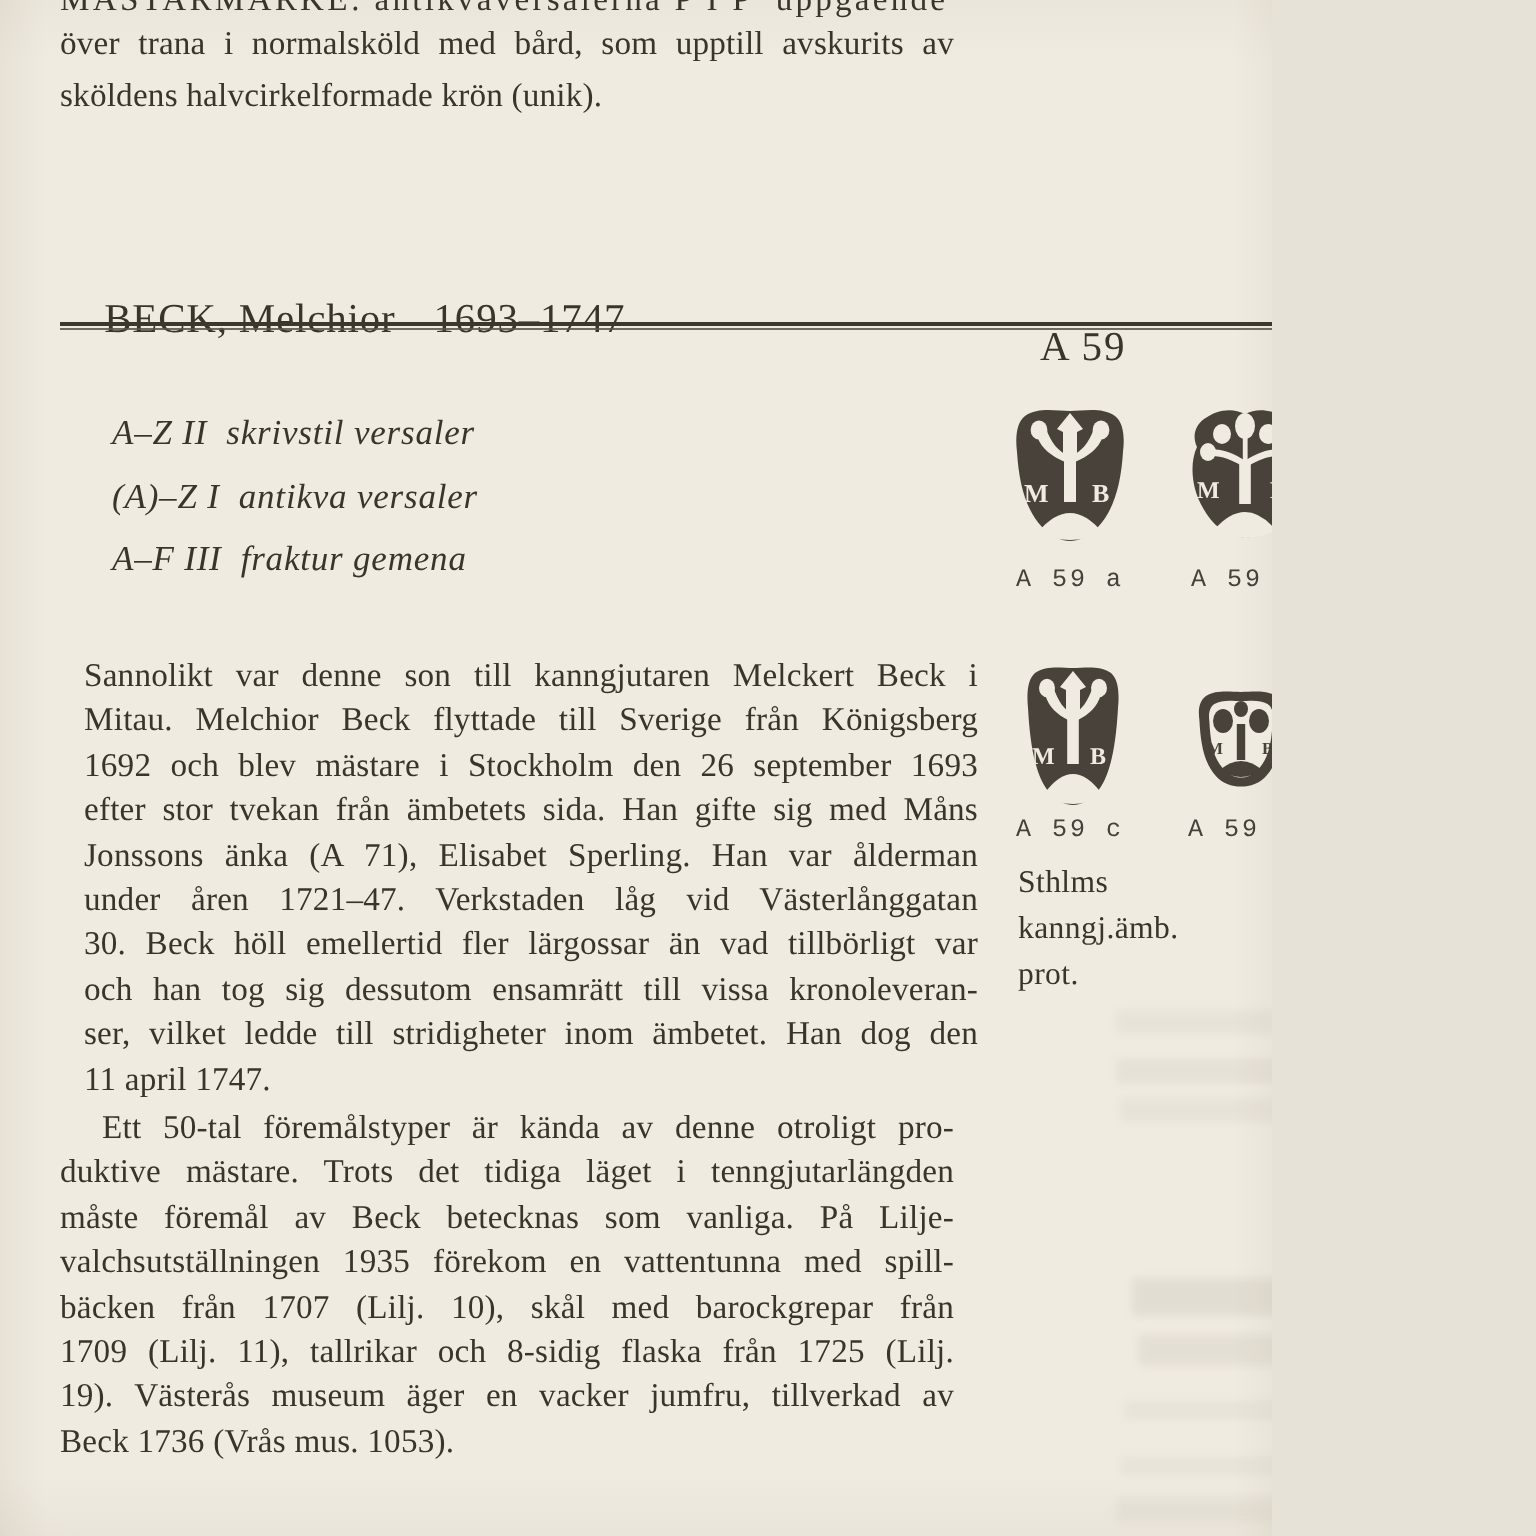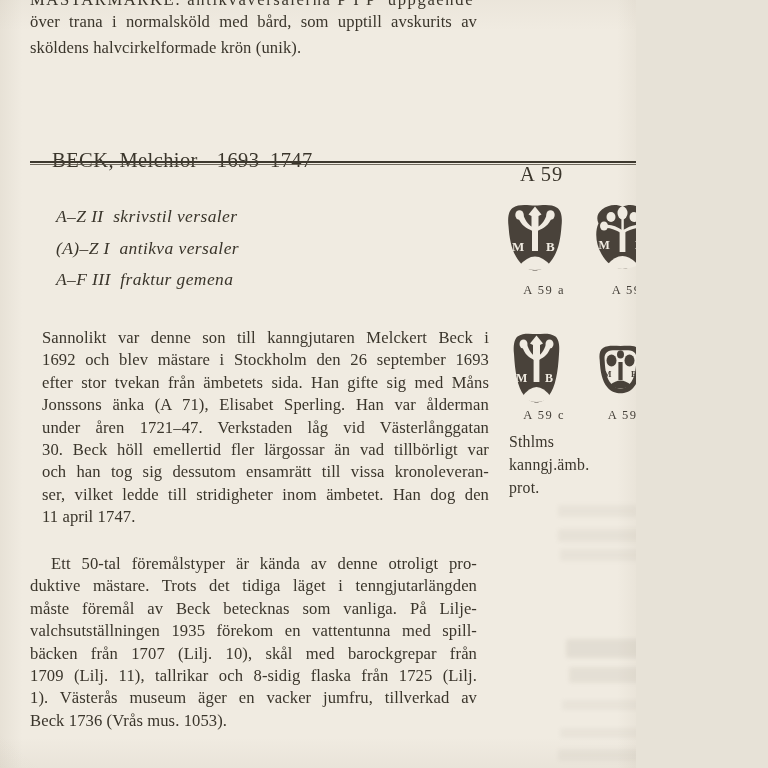--- a/index.html
+++ b/index.html
@@ -27,21 +27,21 @@
   }
   .lastline{text-align-last:left;}
   .indent1{text-indent:21px;}
   .topfrag{letter-spacing:.6px;white-space:pre;}
   .caps{letter-spacing:1.6px;}
   .heading{font-size:20.5px;letter-spacing:.4px;white-space:pre;}
   .heading .yrs{margin-left:19px;}
   .refcode{font-size:20.5px;letter-spacing:1px;}
   .rule{height:5px;background:linear-gradient(to bottom,var(--rule) 0 2px,transparent 2px 3px,rgba(90,84,72,.85) 3px 4px,transparent 4px);}
   .keyline{font-style:italic;font-size:17.5px;line-height:31.6px;white-space:pre;letter-spacing:.4px;}
-  .marklabel{font-family:Liberation Serif, serif;font-size:12.5px;letter-spacing:1.5px;text-align:right;color:#46413a;}
+  .marklabel{font-family:Liberation Mono, monospace;font-size:12.5px;letter-spacing:1.5px;text-align:center;color:#46413a;}
   .caption{font-size:15.8px;line-height:23px;letter-spacing:.2px;}
   .ghost{background:#8d8678;filter:blur(2.2px);border-radius:2px;pointer-events:none;}
   svg .mk{fill:var(--mark);}
   svg .pp{fill:var(--paper);}
   svg text.pt{font-family:"Liberation Serif",serif;font-weight:bold;fill:var(--paper);}
   svg text.dk{font-family:"Liberation Serif",serif;font-weight:bold;fill:var(--mark);}
 </style>
 </head>
 <body>
 
@@ -143,38 +143,39 @@
   <div class="abs marklabel" style="left:505px;top:408px;width:60px;">A 59 c</div>
   <div class="abs marklabel" style="left:592px;top:408px;width:58px;">A 59 d</div>
 
   <div class="abs caption" style="left:509px;top:430px;">
     <div>Sthlms kanngj.ämb.</div>
     <div>prot.</div>
   </div>
 
   <div class="abs" style="left:30px;top:327px;margin-left:12px;">
     <div class="bodyline">Sannolikt var denne son till kanngjutaren Melckert Beck i</div>
+    <div class="bodyline">Mitau. Melchior Beck flyttade till Sverige från Königsberg</div>
     <div class="bodyline">1692 och blev mästare i Stockholm den 26 september 1693</div>
     <div class="bodyline">efter stor tvekan från ämbetets sida. Han gifte sig med Måns</div>
     <div class="bodyline">Jonssons änka (A 71), Elisabet Sperling. Han var ålderman</div>
     <div class="bodyline">under åren 1721–47. Verkstaden låg vid Västerlånggatan</div>
     <div class="bodyline">30. Beck höll emellertid fler lärgossar än vad tillbörligt var</div>
     <div class="bodyline">och han tog sig dessutom ensamrätt till vissa kronoleveran-</div>
     <div class="bodyline">ser, vilket ledde till stridigheter inom ämbetet. Han dog den</div>
     <div class="bodyline lastline">11 april 1747.</div>
   </div>
 
   <div class="abs" style="left:30px;top:553px;">
     <div class="bodyline indent1">Ett 50-tal föremålstyper är kända av denne otroligt pro-</div>
     <div class="bodyline">duktive mästare. Trots det tidiga läget i tenngjutarlängden</div>
     <div class="bodyline">måste föremål av Beck betecknas som vanliga. På Lilje-</div>
     <div class="bodyline">valchsutställningen 1935 förekom en vattentunna med spill-</div>
     <div class="bodyline">bäcken från 1707 (Lilj. 10), skål med barockgrepar från</div>
     <div class="bodyline">1709 (Lilj. 11), tallrikar och 8-sidig flaska från 1725 (Lilj.</div>
-    <div class="bodyline">1). Västerås museum äger en vacker jumfru, tillverkad av</div>
+    <div class="bodyline">19). Västerås museum äger en vacker jumfru, tillverkad av</div>
     <div class="bodyline lastline">Beck 1736 (Vrås mus. 1053).</div>
   </div>
 
   <div class="abs" style="left:33px;top:748px;font-size:16.6px;line-height:22.4px;white-space:pre;">
     
   </div>
 
 </div>
 
 </body></html>

